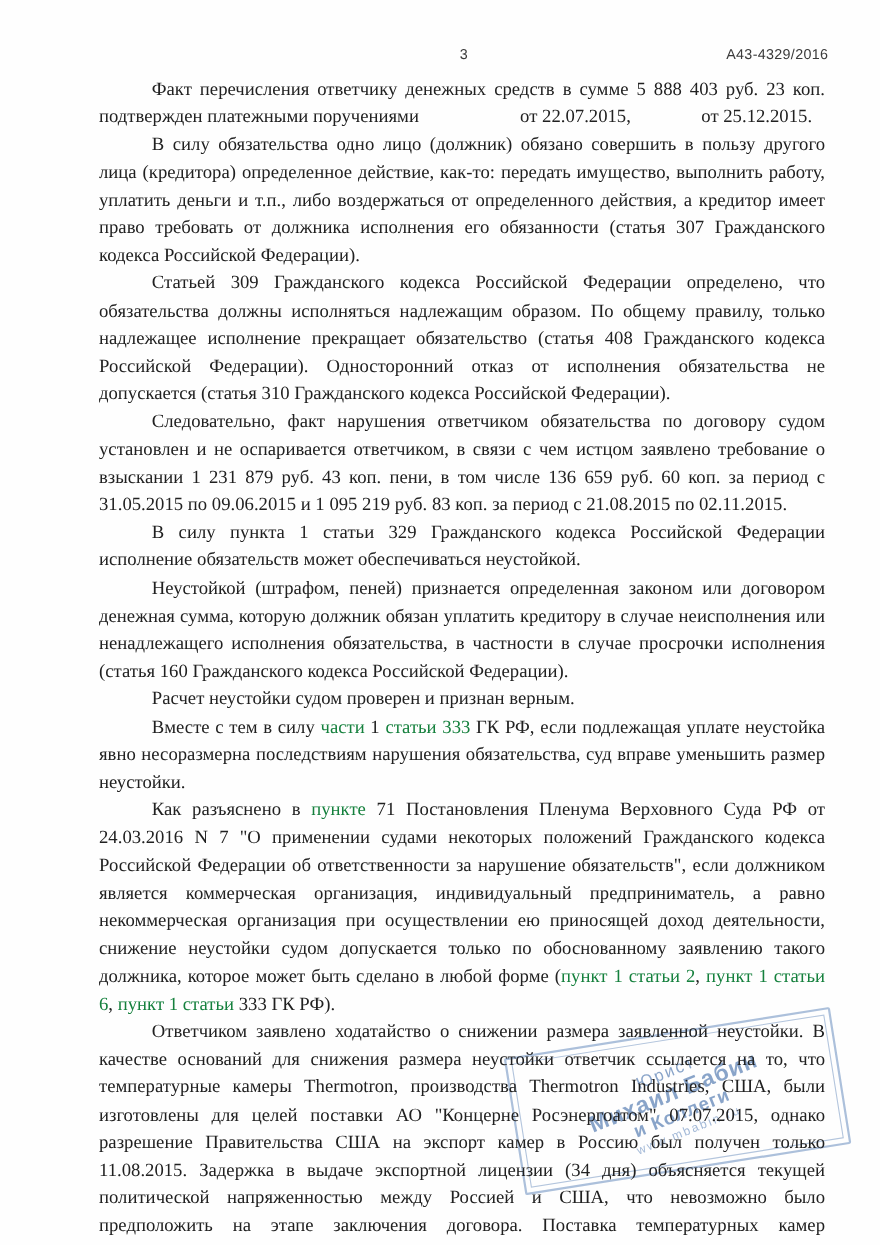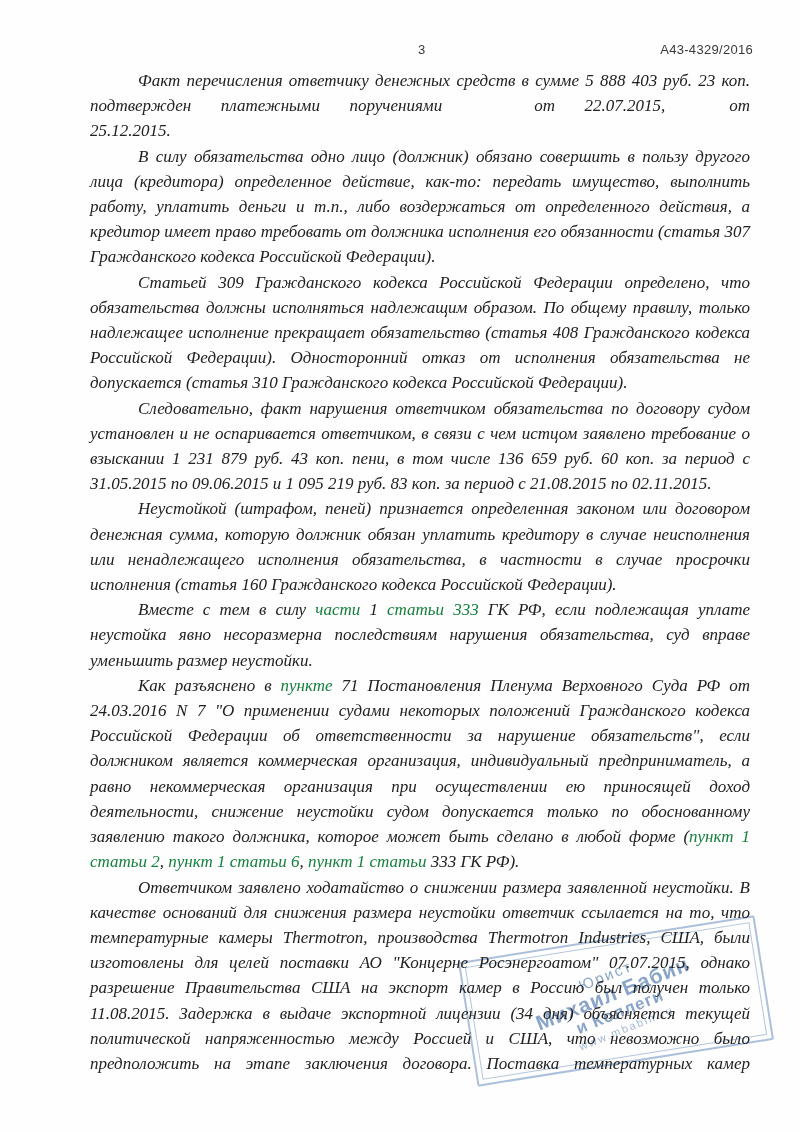--- a/index.html
+++ b/index.html
@@ -15,21 +15,21 @@
     font-family:"Liberation Sans", sans-serif;
     font-size:13px;color:#3a3a3a;
   }
   .page-number{position:absolute;left:50%;transform:translateX(-50%);}
   .case-number{position:absolute;right:0;letter-spacing:.3px;}
   .document-body{
     position:absolute;left:90px;top:68px;width:660px;
     font-size:17px;line-height:25.2px;color:#212121;
     text-align:justify;z-index:2;
   }
-  .document-body p{margin:0;text-indent:48px;font-style:italic;}
+  .document-body p{margin:0;text-indent:48px;}
   .document-body p.justify-last{text-align-last:justify;}
   .link{color:#15803d;cursor:pointer;}
   .gap{display:inline-block;height:1px;}
   
   .stamp{
     position:absolute;left:466px;top:938px;width:296px;height:122px;
     transform:rotate(-9deg);
     border:2px solid rgba(128,158,199,.65);
     border-radius:2px;
     z-index:1;
@@ -71,19 +71,21 @@
         <div class="stamp-url">www.mbabin.ru</div>
       </div>
     </div>
   </div>
 
   <div class="document-body">
       <p><span>Факт перечисления ответчику денежных средств в сумме 5 888 403 руб. 23 коп. подтвержден платежными поручениями</span><span class="gap" style="width: 92px;"></span><span>от 22.07.2015,</span><span class="gap" style="width: 64px;"></span><span>от 25.12.2015.</span></p>
       <p><span>В силу обязательства одно лицо (должник) обязано совершить в пользу другого лица (кредитора) определенное действие, как-то: передать имущество, выполнить работу, уплатить деньги и т.п., либо воздержаться от определенного действия, а кредитор имеет право требовать от должника исполнения его обязанности (статья 307 Гражданского кодекса Российской Федерации).</span></p>
       <p><span>Статьей 309 Гражданского кодекса Российской Федерации определено, что обязательства должны исполняться надлежащим образом. По общему правилу, только надлежащее исполнение прекращает обязательство (статья 408 Гражданского кодекса Российской Федерации). Односторонний отказ от исполнения обязательства не допускается (статья 310 Гражданского кодекса Российской Федерации).</span></p>
       <p><span>Следовательно, факт нарушения ответчиком обязательства по договору судом установлен и не оспаривается ответчиком, в связи с чем истцом заявлено требование о взыскании 1 231 879 руб. 43 коп. пени, в том числе 136 659 руб. 60 коп. за период с 31.05.2015 по 09.06.2015 и 1 095 219 руб. 83 коп. за период с 21.08.2015 по 02.11.2015.</span></p>
+      <p><span>В силу пункта 1 статьи 329 Гражданского кодекса Российской Федерации исполнение обязательств может обеспечиваться неустойкой.</span></p>
       <p><span>Неустойкой (штрафом, пеней) признается определенная законом или договором денежная сумма, которую должник обязан уплатить кредитору в случае неисполнения или ненадлежащего исполнения обязательства, в частности в случае просрочки исполнения (статья 160 Гражданского кодекса Российской Федерации).</span></p>
+      <p><span>Расчет неустойки судом проверен и признан верным.</span></p>
       <p><span>Вместе с тем в силу </span><span class="link">части</span><span> 1 </span><span class="link">статьи</span><span> </span><span class="link">333</span><span> ГК РФ, если подлежащая уплате неустойка явно несоразмерна последствиям нарушения обязательства, суд вправе уменьшить размер неустойки.</span></p>
       <p><span>Как разъяснено в </span><span class="link">пункте</span><span> 71 Постановления Пленума Верховного Суда РФ от 24.03.2016 N 7 "О применении судами некоторых положений Гражданского кодекса Российской Федерации об ответственности за нарушение обязательств", если должником является коммерческая организация, индивидуальный предприниматель, а равно некоммерческая организация при осуществлении ею приносящей доход деятельности, снижение неустойки судом допускается только по обоснованному заявлению такого должника, которое может быть сделано в любой форме (</span><span class="link">пункт 1 статьи 2</span><span>, </span><span class="link">пункт 1 статьи 6</span><span>, </span><span class="link">пункт 1 статьи</span><span> 333 ГК РФ).</span></p>
       <p class="justify-last"><span>Ответчиком заявлено ходатайство о снижении размера заявленной неустойки. В качестве оснований для снижения размера неустойки ответчик ссылается на то, что температурные камеры Thermotron, производства Thermotron Industries, США, были изготовлены для целей поставки АО "Концерне Росэнергоатом" 07.07.2015, однако разрешение Правительства США на экспорт камер в Россию был получен только 11.08.2015. Задержка в выдаче экспортной лицензии (34 дня) объясняется текущей политической напряженностью между Россией и США, что невозможно было предположить на этапе заключения договора. Поставка температурных камер</span></p>
     </div>
 
 </div>
 
 </body></html>

